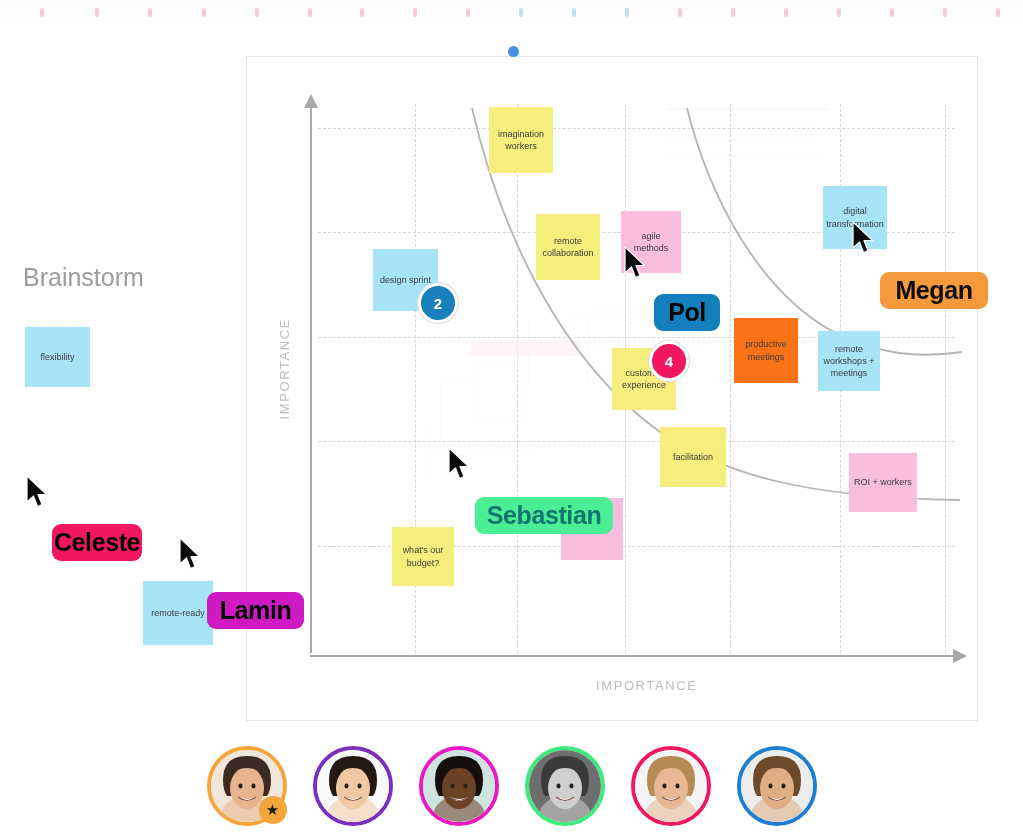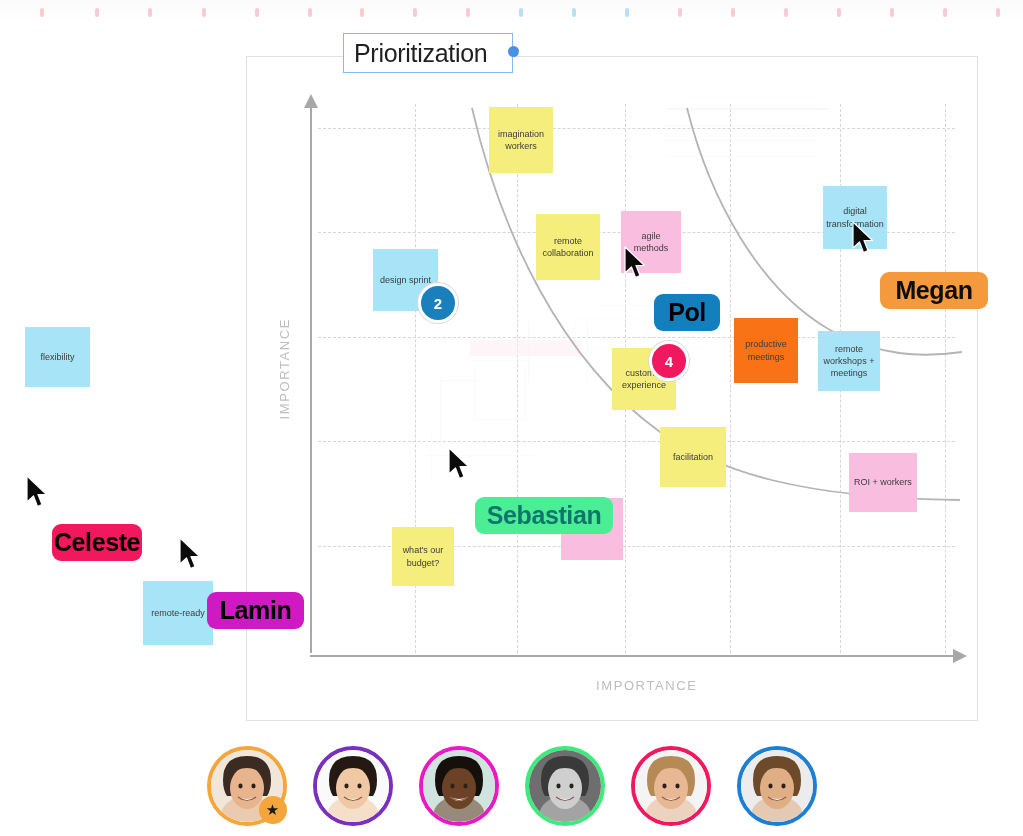--- a/index.html
+++ b/index.html
@@ -140,20 +140,21 @@
     <path d="M 687 108 C 710 200, 760 290, 830 330 C 880 356, 920 358, 962 352" fill="none" stroke="#b4b4b4" stroke-width="1.8"></path>
   </svg>
 
   <div class="axis-y"></div>
   <div class="axis-y-head"></div>
   <div class="axis-x"></div>
   <div class="axis-x-head"></div>
   <div class="lbl-y">IMPORTANCE</div>
   <div class="lbl-x">IMPORTANCE</div>
 
+  <div style="position:absolute;left:23px;top:263px;font-size:25px;color:#9c9c9c;">Brainstorm</div>
 
   <div id="notes-layer">
       <div class="note" style="left: 25px; top: 327px; width: 65px; height: 60px; background: rgb(167, 228, 247);">
         <span>flexibility</span>
       </div>
       <div class="note" style="left: 143px; top: 581px; width: 70px; height: 64px; background: rgb(167, 228, 247);">
         <span>remote-ready</span>
       </div>
       <div class="note" style="left: 489px; top: 107px; width: 64px; height: 66px; background: rgb(245, 238, 124);">
         <span>imagination workers</span>
@@ -231,23 +232,20 @@
           <path d="M2 1 L2 27 L8.5 21 L12.5 31.5 L17 29.5 L13 19.5 L21.5 19.5 Z" fill="#0b0b0b" stroke="#ffffff" stroke-width="1.2" stroke-linejoin="round"></path>
         </svg></div>
       <div class="cursor" style="left: 25px; top: 475px;"><svg viewBox="0 0 26 34" width="26" height="34">
           <path d="M2 1 L2 27 L8.5 21 L12.5 31.5 L17 29.5 L13 19.5 L21.5 19.5 Z" fill="#0b0b0b" stroke="#ffffff" stroke-width="1.2" stroke-linejoin="round"></path>
         </svg></div>
       <div class="cursor" style="left: 178px; top: 537px;"><svg viewBox="0 0 26 34" width="26" height="34">
           <path d="M2 1 L2 27 L8.5 21 L12.5 31.5 L17 29.5 L13 19.5 L21.5 19.5 Z" fill="#0b0b0b" stroke="#ffffff" stroke-width="1.2" stroke-linejoin="round"></path>
         </svg></div>
     </div>
 
-  <div class="title-chip">
-    <span>Prioritization</span>
-  </div>
   <div class="title-handle"></div>
 
   <div class="avbar" id="avbar">
       <div class="avatar" style="border-color: rgb(245, 166, 59);">
         <div class="inner"><svg viewBox="0 0 72 72" width="72" height="72">
             <rect width="72" height="72" fill="#F0E6DA"></rect>
             <ellipse cx="36" cy="66" rx="26" ry="20" fill="#E8B48E" opacity=".55"></ellipse>
             <path d="M12 30 Q12 6 36 6 Q60 6 60 30 Q60 40 56 46 L16 46 Q12 40 12 30Z" fill="#3B2B22"></path>
             <ellipse cx="36" cy="38" rx="17" ry="21" fill="#E8B48E"></ellipse>
             <path d="M19 26 Q20 10 36 10 Q52 10 53 26 Q47 18 36 18 Q25 18 19 26Z" fill="#3B2B22"></path>

